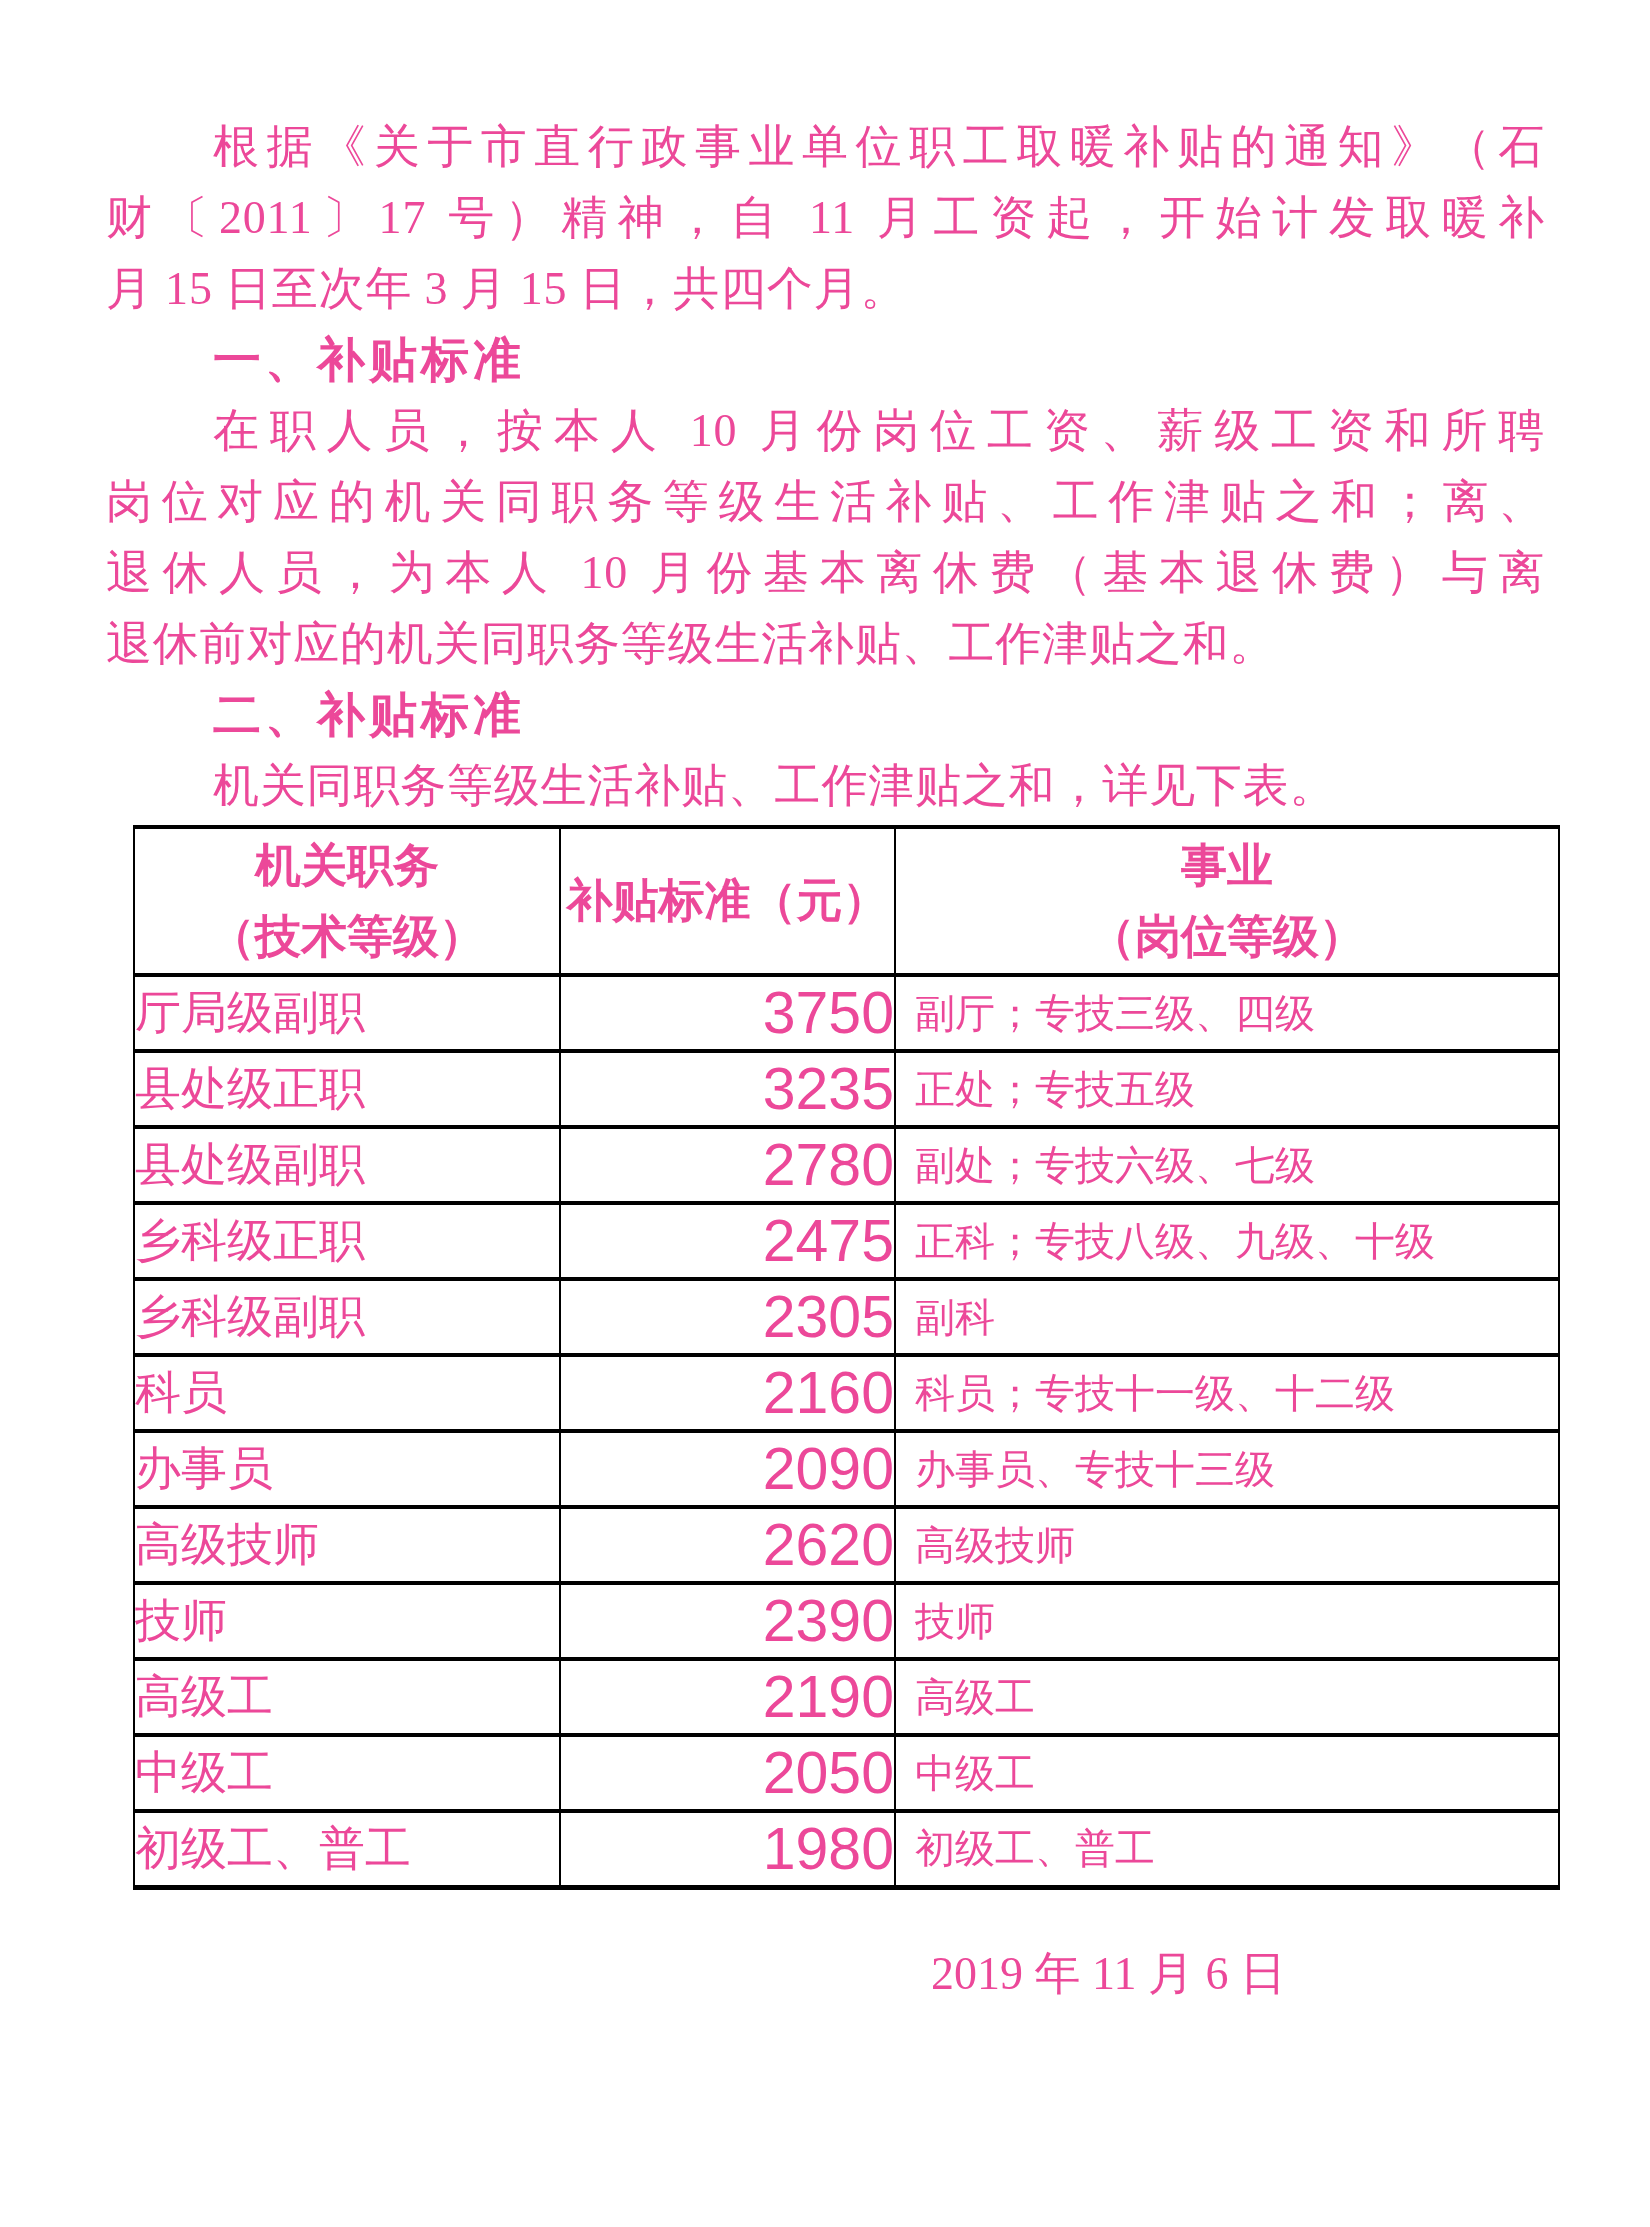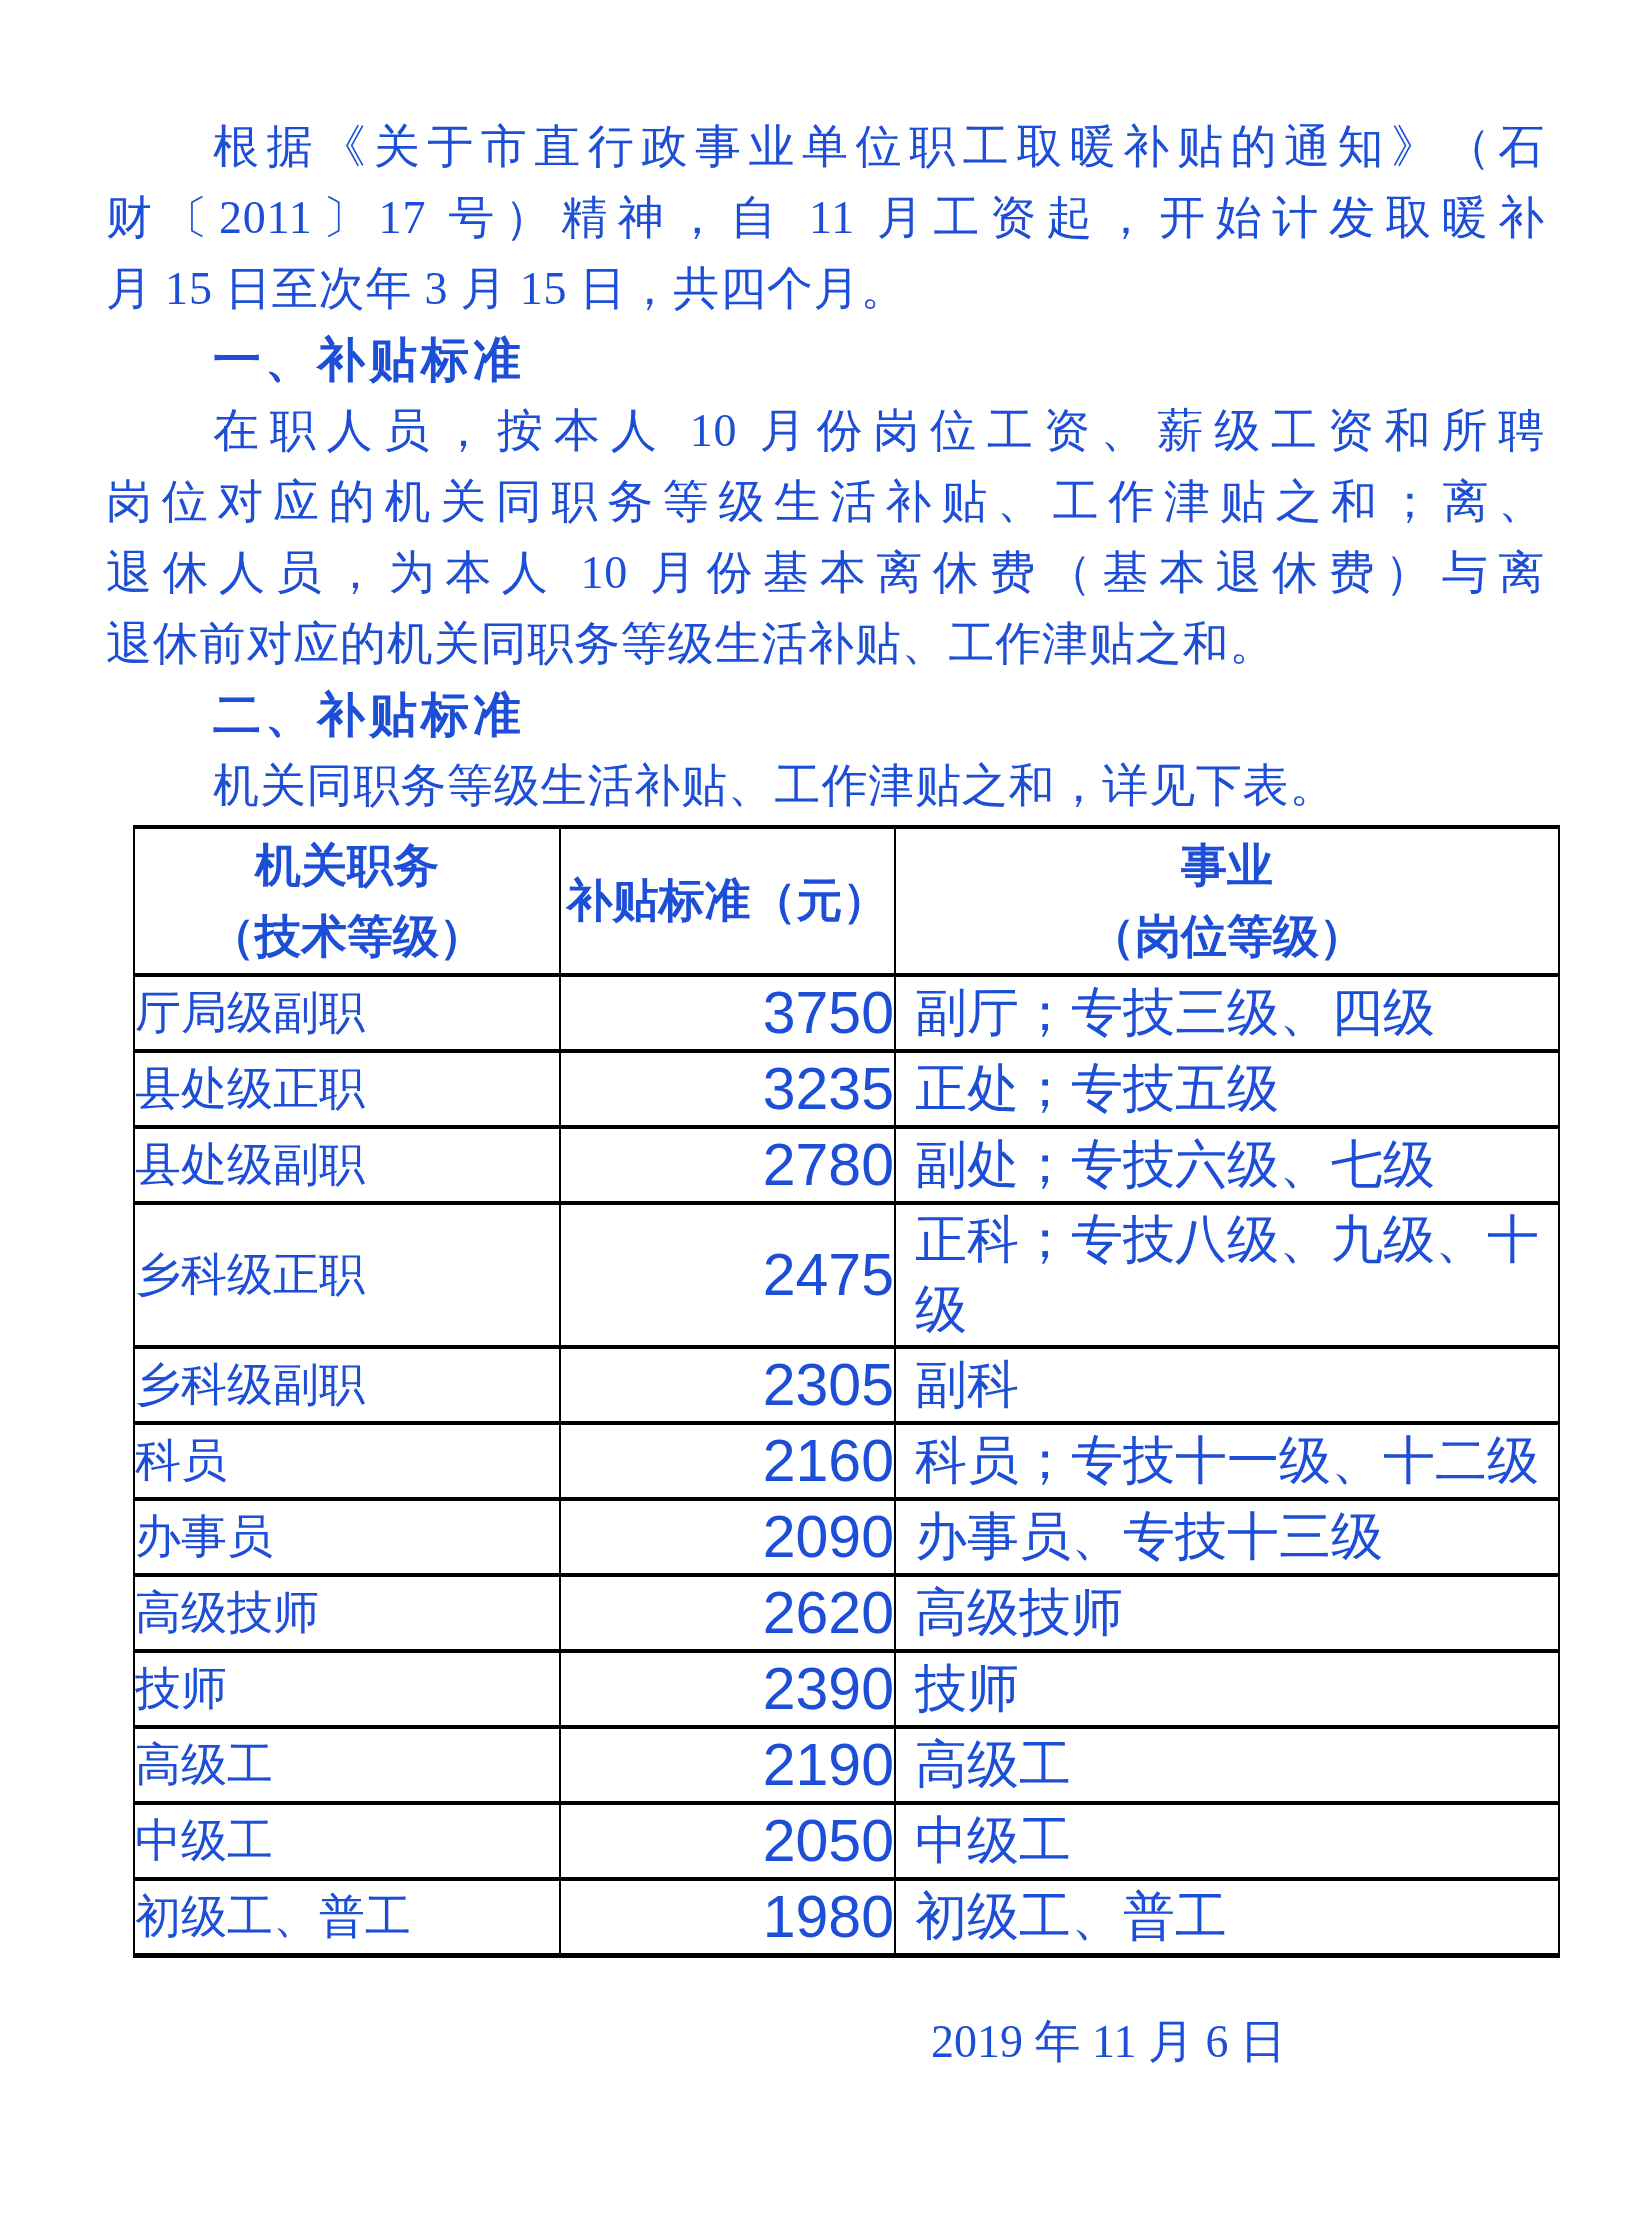--- a/index.html
+++ b/index.html
@@ -2,21 +2,21 @@
 <html style="font-size:12.7px"><head>
 <meta charset="utf-8">
 <style>
   html,body { margin:0; padding:0; background:#888; }
   .page {
     position:relative;
     width:1650px;
     height:2227px;
     margin:0 auto;
     background:#ffffff;
-    color:#1d4ed8;
+    color:#ec4899;
     font-family:"Liberation Serif","DejaVu Serif",serif;
     overflow:hidden;
   }
   .content { padding:111px 105px 0 106px; }
 
   .tline {
     font-size:46px;
     line-height:71px;
     margin:0;
     letter-spacing:0.8px;
@@ -66,21 +66,21 @@
     font-size:46px;
   }
   td.c2 {
     text-align:right;
     font-family:"Liberation Sans","DejaVu Sans",sans-serif;
     font-size:59px;
   }
   td.c3 {
     text-align:left;
     padding-left:19px;
-    font-size:52px;
+    font-size:40px;
   }
 
   .signature {
     width:555px;
     margin:24px 159px 0 auto;
     text-align:center;
     font-size:46px;
     line-height:119px;
   }
   .signature div { margin:0; }

